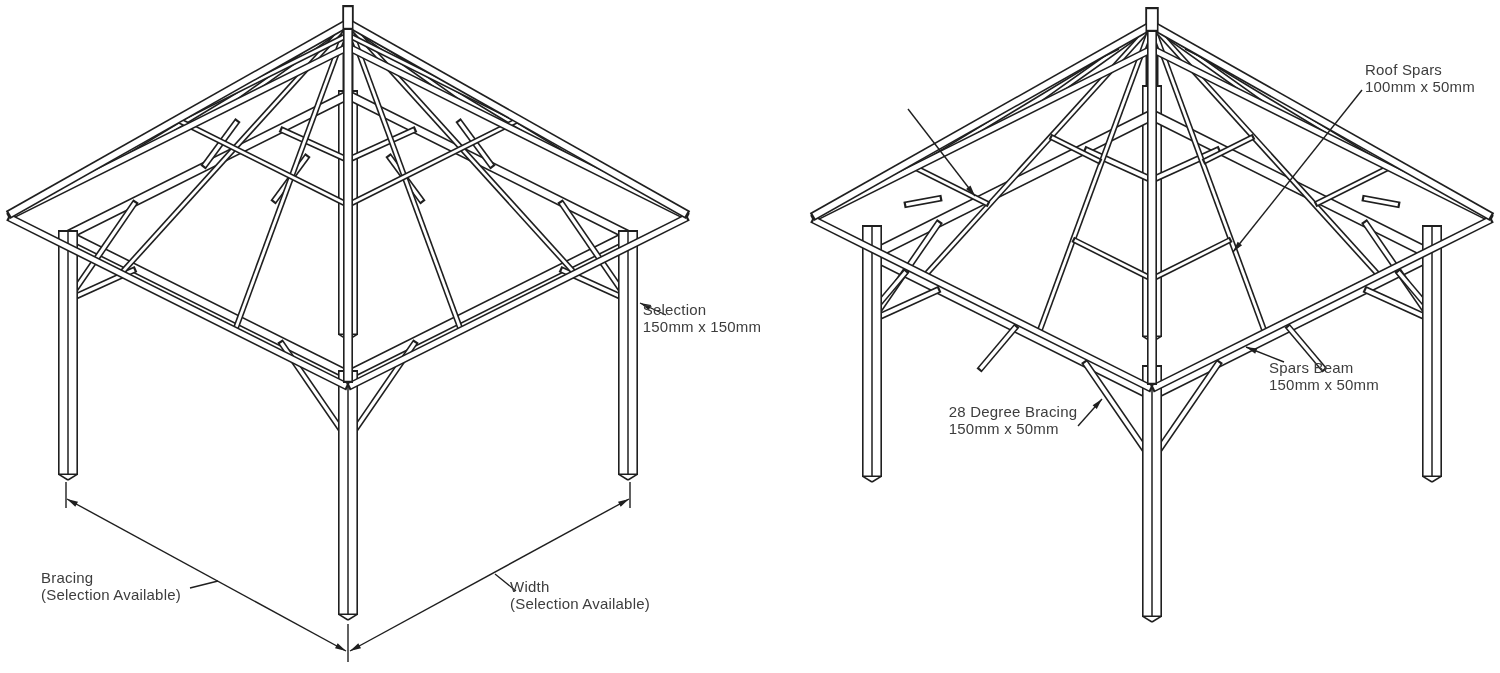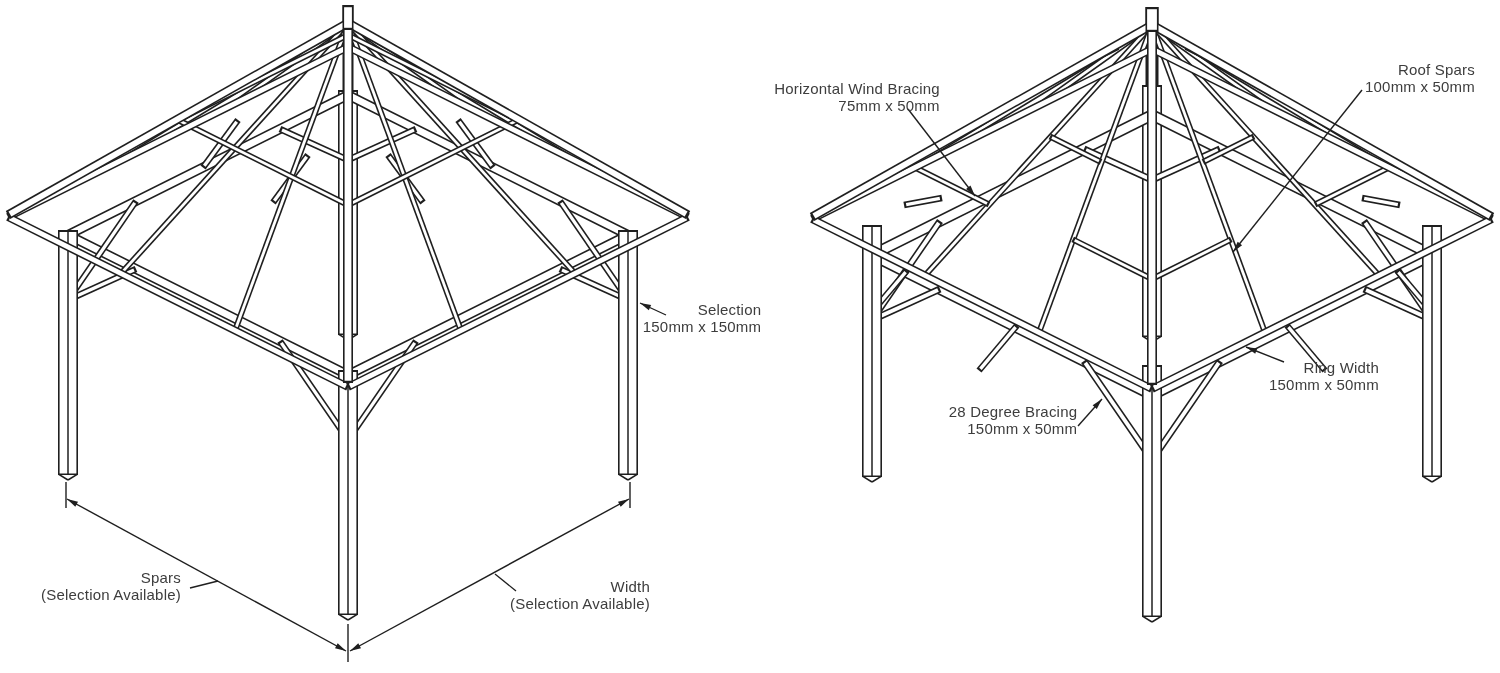--- a/index.html
+++ b/index.html
@@ -1,19 +1,19 @@
 <!DOCTYPE html>
 <html style="--text: #3d3d3d;"><head>
 <meta charset="utf-8">
 <style>
   html,body{margin:0;padding:0;background:#fff;}
   .canvas{position:relative;width:1500px;height:673px;background:#fff;overflow:hidden;
           font-family:"Liberation Sans",sans-serif;}
   svg{position:absolute;left:0;top:0;}
-  .anno{position:absolute;transform:translateX(-50%);text-align:right;
+  .anno{position:absolute;transform:translateX(-50%);text-align:left;
         font-size:15px;line-height:16.5px;letter-spacing:.2px;
         color:var(--text,#3d3d3d);white-space:nowrap;}
   .anno span{display:block;}
 </style>
 </head>
 <body>
 
 <div class="canvas">
 
   <svg id="scene" width="1500" height="673" viewBox="0 0 1500 673">
@@ -250,38 +250,34 @@
         <line x1="1078" y1="426" x2="1102" y2="399" stroke="#1f1f1f" stroke-width="1.4"></line>
         <polygon points="1102,399 1096.7847438651852,409.08172125424403 1092.5992516805568,405.3612837567965" fill="#1f1f1f"></polygon>
       </g>
     </svg>
 
   <div class="anno" style="left:702px;top:302px">
     <span>Selection</span>
     <span>150mm x 150mm</span>
   </div>
   <div class="anno" style="left:111px;top:570px">
-    <span>Spars</span>
+    <span>Bracing</span>
     <span>(Selection Available)</span>
   </div>
   <div class="anno" style="left:580px;top:579px">
     <span>Width</span>
     <span>(Selection Available)</span>
   </div>
 
-  <div class="anno" style="left:857px;top:81px">
-    <span>Horizontal Wind Bracing</span>
-    <span>75mm x 50mm</span>
-  </div>
   <div class="anno" style="left:1420px;top:62px">
     <span>Roof Spars</span>
     <span>100mm x 50mm</span>
   </div>
   <div class="anno" style="left:1324px;top:360px">
-    <span>Ring Width</span>
+    <span>Spars Beam</span>
     <span>150mm x 50mm</span>
   </div>
   <div class="anno" style="left:1013px;top:404px">
     <span>28 Degree Bracing</span>
     <span>150mm x 50mm</span>
   </div>
 
 </div>
 
 </body></html>

